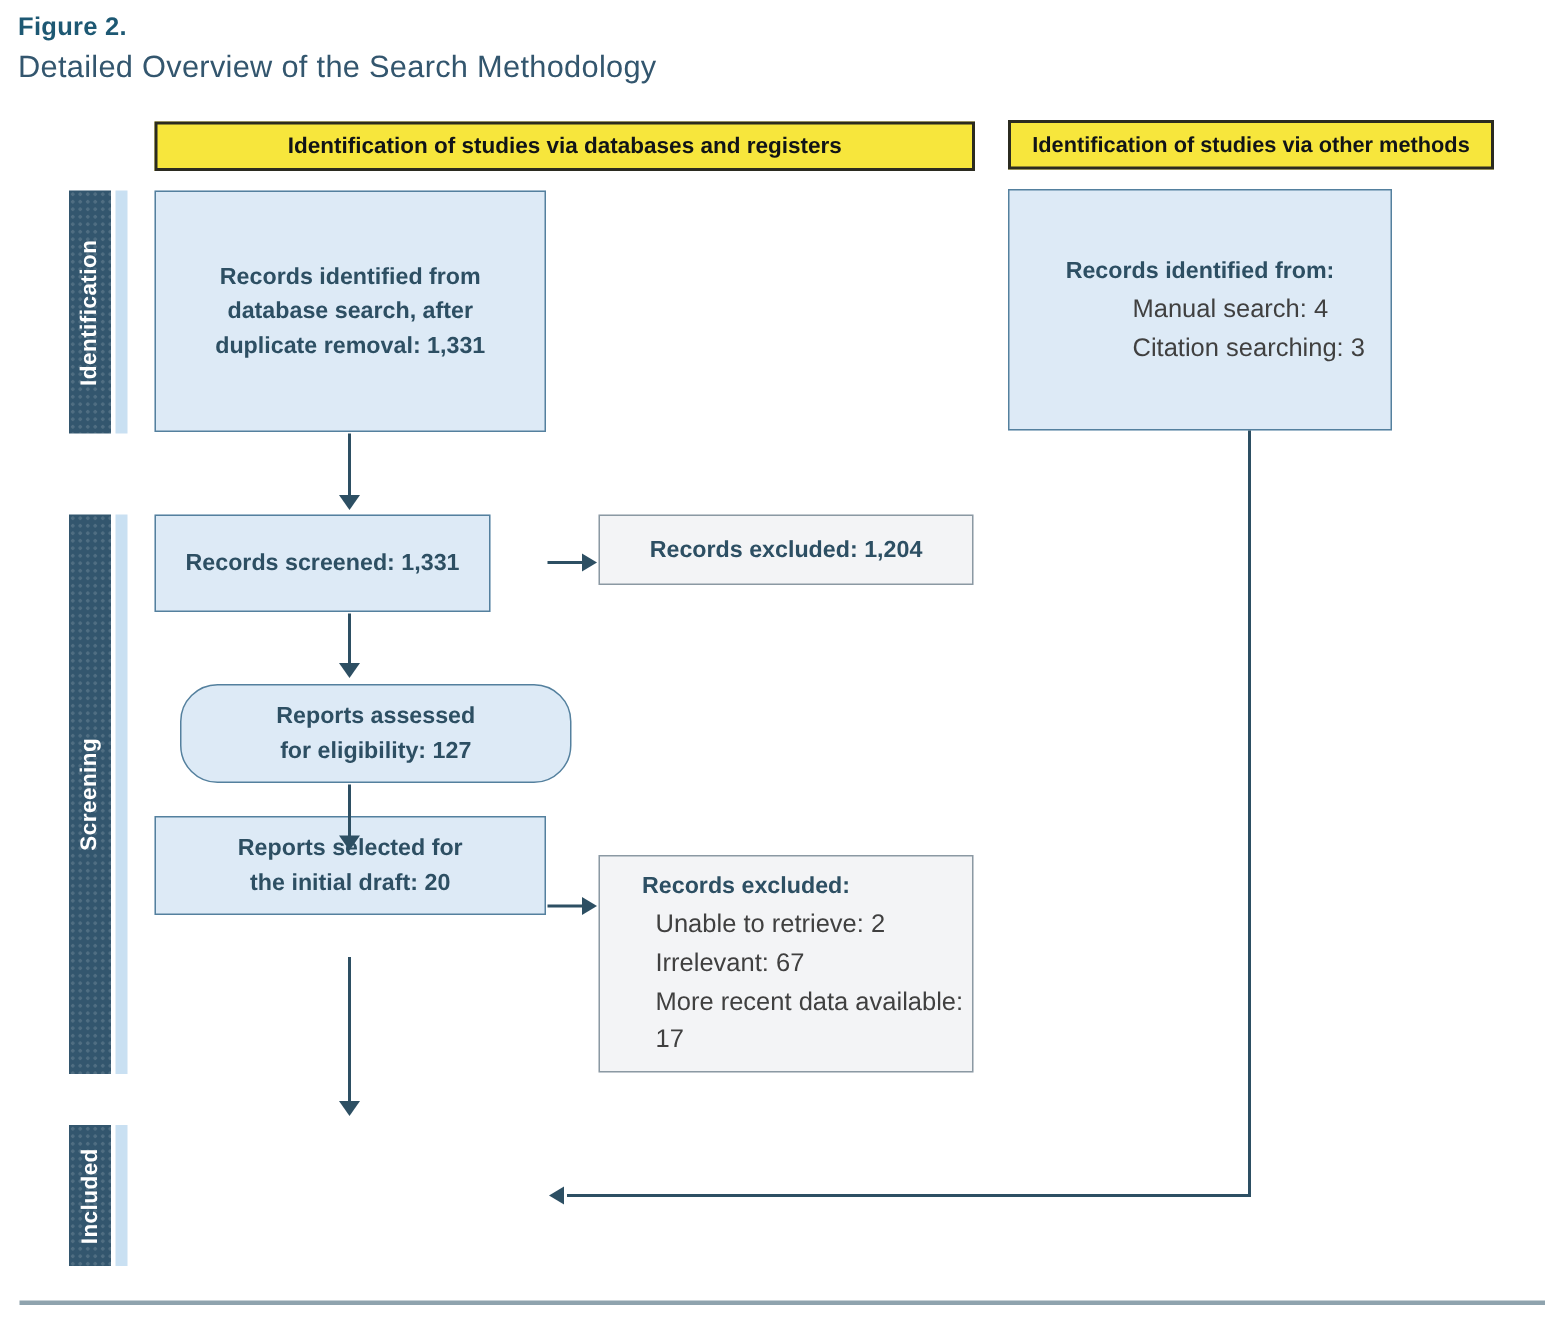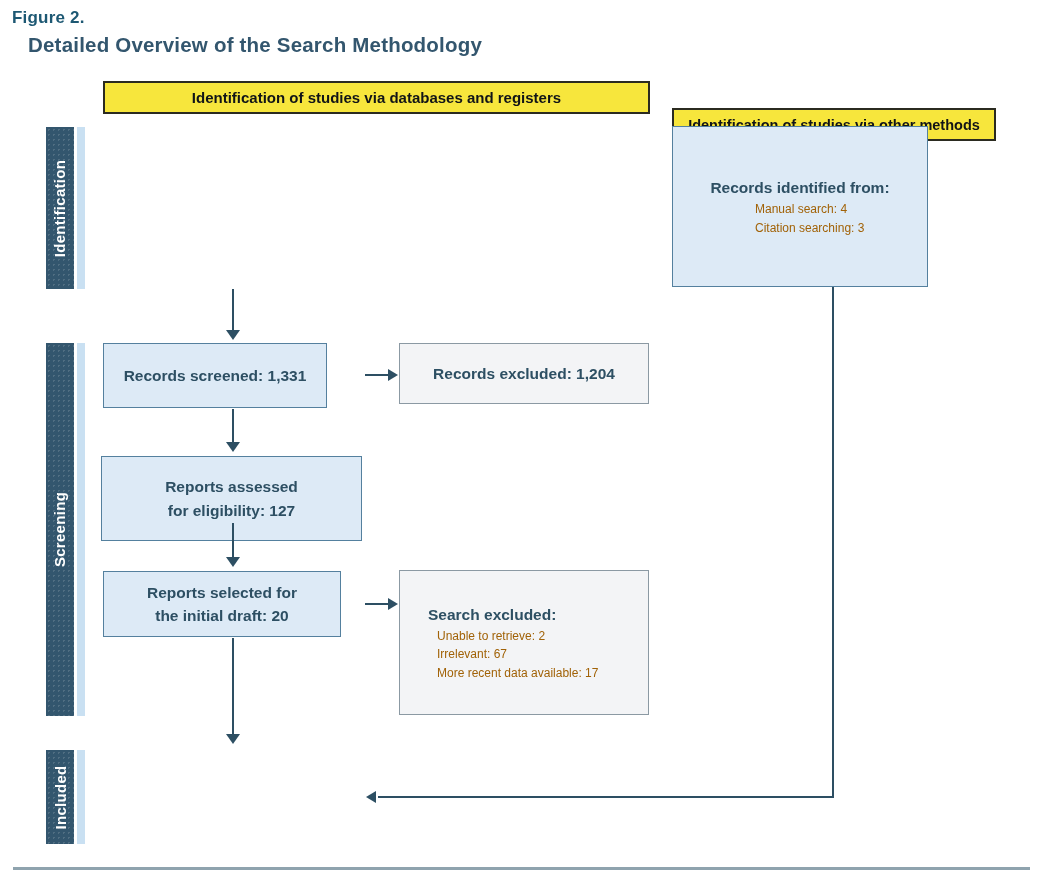--- a/index.html
+++ b/index.html
@@ -9,30 +9,30 @@
     width: 1042px; height: 884px; position: relative; overflow: hidden;
   }
   #canvas { position: absolute; inset: 0; width: 1042px; height: 884px; }
 
   .figure-label {
     position: absolute; left: 12px; top: 8px;
     font-size: 17px; font-weight: 700; color: #1d5873; letter-spacing: 0.2px;
   }
   .figure-title {
     position: absolute; left: 12px; top: 33px;
-    font-size: 20.5px; font-weight: 700; color: #33566e; letter-spacing: 0.2px; margin-left: 16px;
+    font-size: 20.5px; font-weight: 400; color: #33566e; letter-spacing: 0.2px;
   }
 
   .col-header {
     position: absolute; background: #f7e63c; border: 2px solid #2b2b20;
     display: flex; align-items: center; justify-content: center;
     font-weight: 700; color: #111417; white-space: nowrap;
   }
   .col-header.left  { left: 103px; top: 81px; width: 547px; height: 33px; font-size: 15px; }
-  .col-header.right { left: 672px; top: 80px; width: 324px; height: 33px; font-size: 14.5px; margin-top: 28px; }
+  .col-header.right { left: 672px; top: 80px; width: 324px; height: 33px; font-size: 14.5px; }
 
   .stage-bar {
     position: absolute; width: 28px; background: #33566e;
     background-image: radial-gradient(rgba(255,255,255,0.14) 1px, transparent 1px);
     background-size: 5px 5px;
     display: flex; align-items: center; justify-content: center;
   }
   .stage-bar .stage-label {
     transform: rotate(-90deg); white-space: nowrap;
     color: #ffffff; font-weight: 700; font-size: 15px; letter-spacing: 0.3px;
@@ -42,21 +42,21 @@
   .fbox {
     position: absolute; display: flex; flex-direction: column;
     align-items: center; justify-content: center;
     text-align: center; color: #2d4f63; font-weight: 700; font-size: 15.5px;
     line-height: 1.5; white-space: pre-line;
   }
   .fbox.blue { background: #ddeaf6; border: 1.5px solid #54809e; }
   .fbox.gray { background: #f3f4f6; border: 1.5px solid #8b99a3; }
   .fbox .box-title { font-weight: 700; color: #2d4f63; font-size: 15.5px; line-height: 1.55; }
   .fbox .box-items {
-    font-weight: 400; color: #a16207; font-size: 12px; line-height: 1.52;
+    font-weight: 400; color: #404040; font-size: 17px; line-height: 1.52;
     text-align: left; white-space: normal;
   }
   .fbox.list { align-items: stretch; text-align: left; }
 
   .line-v { position: absolute; width: 2px; background: #2d4f63; }
   .line-h { position: absolute; height: 2px; background: #2d4f63; }
   .head-down {
     position: absolute; width: 0; height: 0;
     border-left: 7px solid transparent; border-right: 7px solid transparent;
     border-top: 10px solid #2d4f63;
@@ -93,34 +93,37 @@
   <div class="stage-bar" style="left:46px; top:343px; height:373px;">
     <span class="stage-label">Screening</span>
   </div>
   <div class="stage-strip" style="left:77px; top:343px; height:373px;"></div>
 
   <div class="stage-bar" style="left:46px; top:750px; height:94px;">
     <span class="stage-label">Included</span>
   </div>
   <div class="stage-strip" style="left:77px; top:750px; height:94px;"></div>
 
+  <div class="fbox blue" style="left:103px; top:127px; width:261px; height:161px;">Records identified from
+database search, after
+duplicate removal: 1,331</div>
 
   <div class="fbox blue" style="left:103px; top:343px; width:224px; height:65px;">Records screened: 1,331</div>
 
-  <div class="fbox blue" style="left:101px; top:456px; width:261px; height:85px;">Reports assessed
+  <div class="fbox blue" style="left:120px; top:456px; width:261px; height:66px;border-radius:25px;">Reports assessed
 for eligibility: 127</div>
 
-  <div class="fbox blue" style="left:103px; top:571px; width:238px; height:66px;">Reports selected for
+  <div class="fbox blue" style="left:103px; top:544px; width:261px; height:66px;">Reports selected for
 the initial draft: 20</div>
 
 
-  <div class="fbox gray" style="left:399px; top:343px; width:250px; height:61px;">Records excluded: 1,204</div>
+  <div class="fbox gray" style="left:399px; top:343px; width:250px; height:47px;">Records excluded: 1,204</div>
 
   <div class="fbox gray list" style="left:399px; top:570px; width:250px; height:145px; padding-left:28px; justify-content:center;">
-    <div class="box-title">Search excluded:</div>
+    <div class="box-title">Records excluded:</div>
     <div class="box-items" style="padding-left:9px;">
       <div>Unable to retrieve: 2</div>
       <div>Irrelevant: 67</div>
       <div>More recent data available: 17</div>
     </div>
   </div>
 
   <div class="fbox blue" style="left:672px; top:126px; width:256px; height:161px;">
     <div class="box-title">Records identified from:</div>
     <div class="box-items" style="width:100%; padding-left:82px;">

